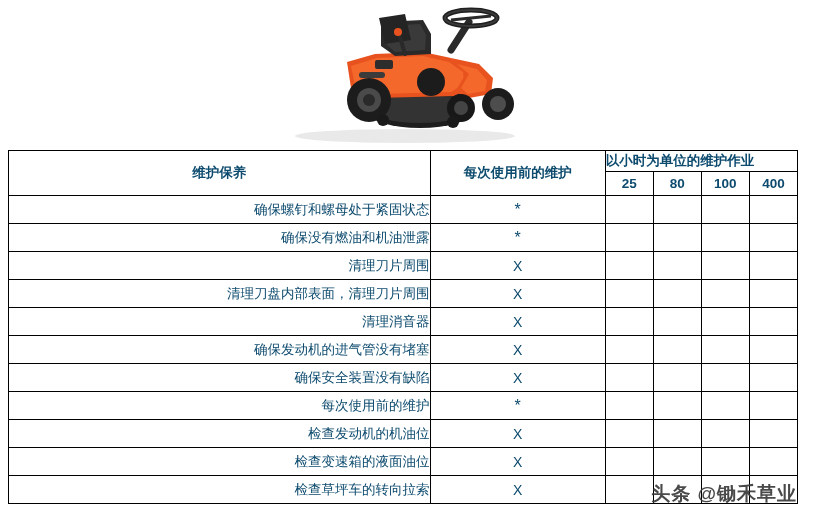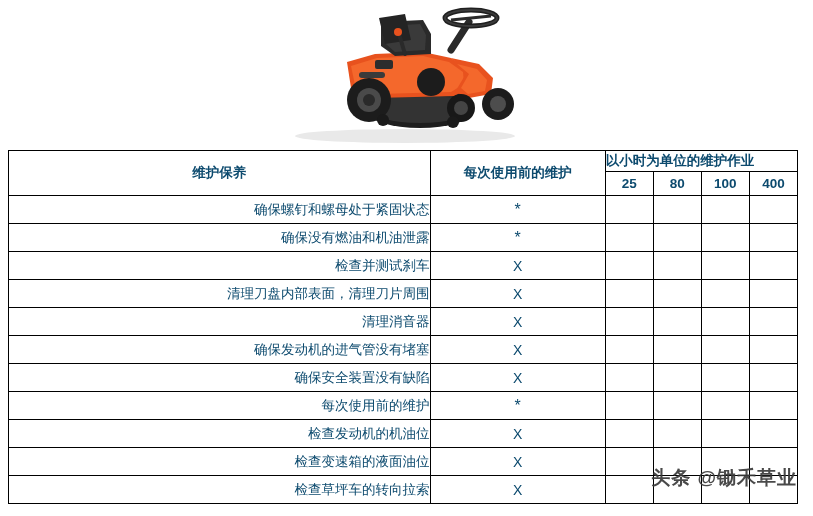--- a/index.html
+++ b/index.html
@@ -90,21 +90,21 @@
     vertical-align: middle;
   }
   td.hr-cell {
     height: 27px;
   }
 
   
   #watermark {
     position: absolute;
     right: 16px;
-    bottom: 25px;
+    bottom: 9px;
     font-size: 19px;
     font-weight: bold;
     color: #3a3a3a;
     letter-spacing: 1px;
     font-family: "Liberation Sans", sans-serif;
     opacity: 0.92;
   }
 </style>
 </head>
 <body>
@@ -190,21 +190,21 @@
       </tr>
       <tr>
         <td class="task-cell">确保没有燃油和机油泄露</td>
         <td class="mark-cell star">*</td>
         <td class="hr-cell"></td>
         <td class="hr-cell"></td>
         <td class="hr-cell"></td>
         <td class="hr-cell"></td>
       </tr>
       <tr>
-        <td class="task-cell">检查并测试刹车</td>
+        <td class="task-cell">清理刀片周围</td>
         <td class="mark-cell">X</td>
         <td class="hr-cell"></td>
         <td class="hr-cell"></td>
         <td class="hr-cell"></td>
         <td class="hr-cell"></td>
       </tr>
       <tr>
         <td class="task-cell">清理刀盘内部表面，清理刀片周围</td>
         <td class="mark-cell">X</td>
         <td class="hr-cell"></td>

